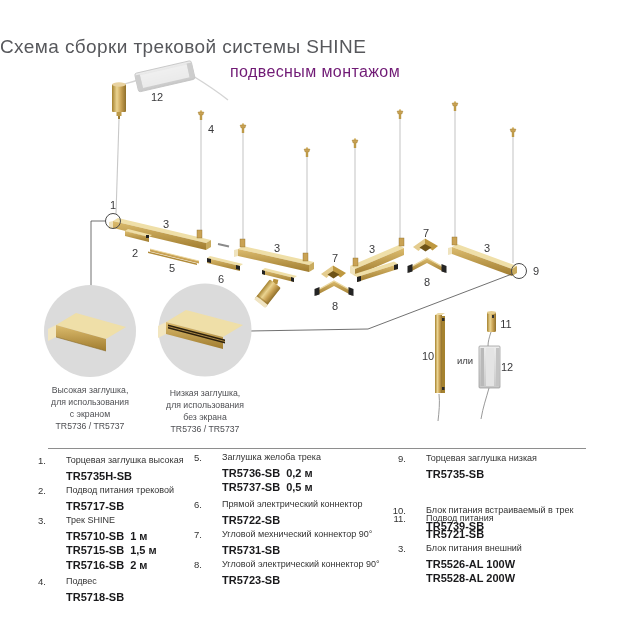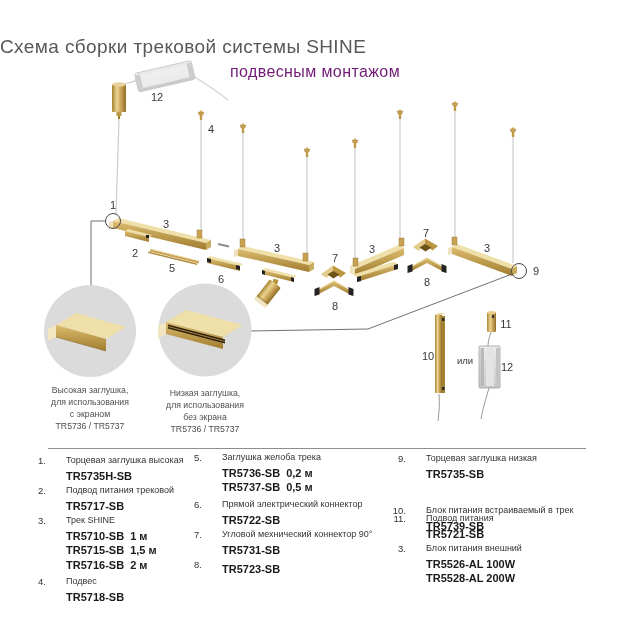--- a/index.html
+++ b/index.html
@@ -325,20 +325,21 @@
   <div class="li c2" style="top:529px">
     <span class="num">7.</span>
     <div class="bd">
         <div class="nm">Угловой мехнический коннектор 90°</div>
       <div class="cd first">TR5731-SB</div>
       </div>
   </div>
   <div class="li c2" style="top:559px">
     <span class="num">8.</span>
     <div class="bd">
+        <div class="nm">Угловой электрический коннектор 90°</div>
       <div class="cd first">TR5723-SB</div>
       </div>
   </div>
 
   <div class="li c3" style="top:453px">
     <span class="num">9.</span>
     <div class="bd">
         <div class="nm">Торцевая заглушка низкая</div>
       <div class="cd first">TR5735-SB</div>
       </div>

